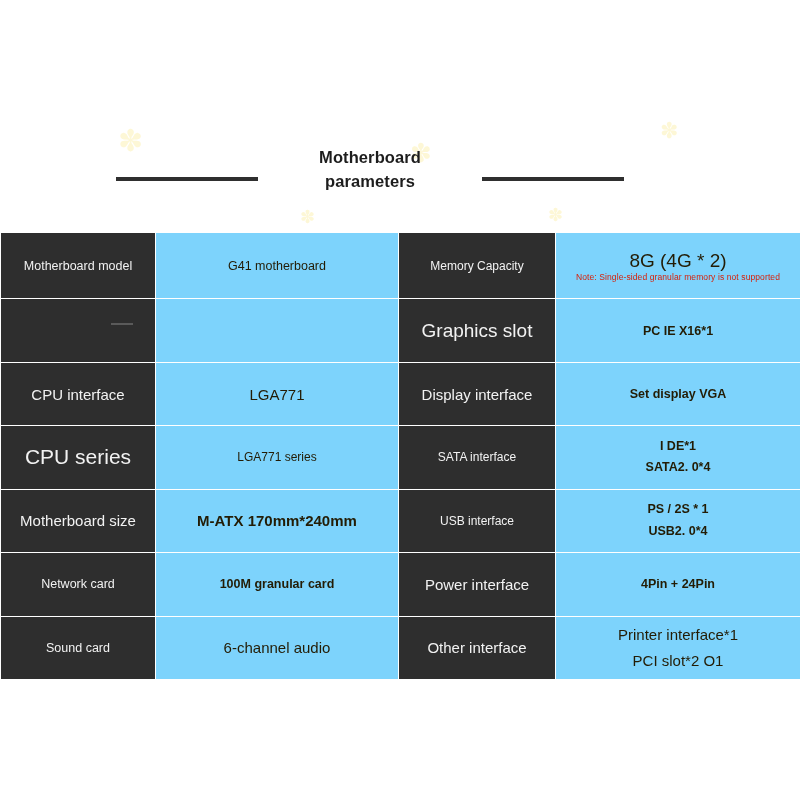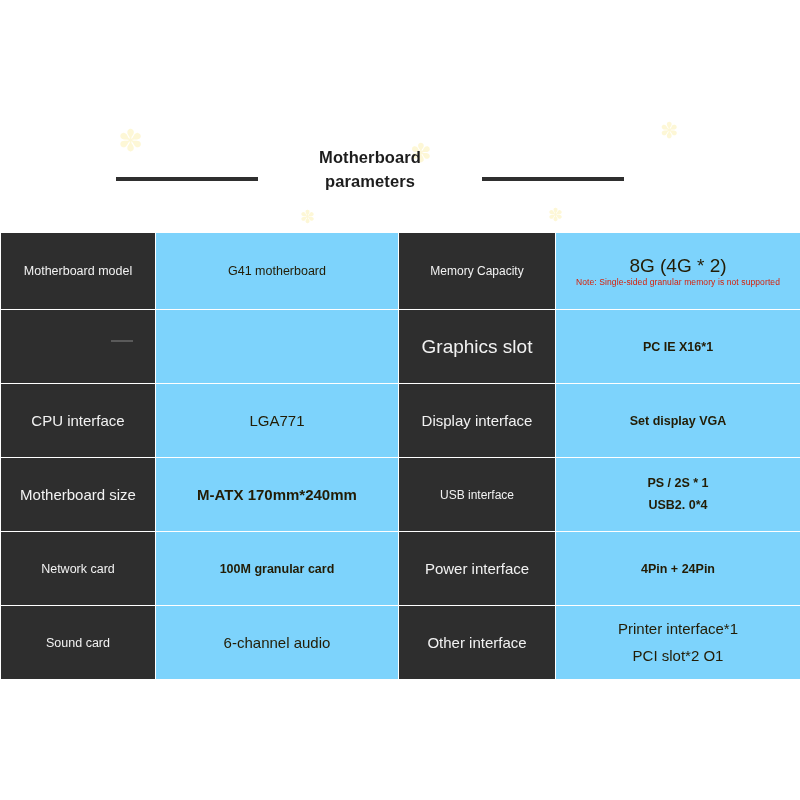--- a/index.html
+++ b/index.html
@@ -175,20 +175,29 @@
       <td class="c-value fs-sm bold align-left">PC IE X16*1</td>
     </tr>
 
     <tr style="height:63px;">
       <td class="c-label fs-md">CPU interface</td>
       <td class="c-value fs-md">LGA771</td>
       <td class="c-label fs-md">Display interface</td>
       <td class="c-value fs-sm bold">Set display VGA</td>
     </tr>
 
+    <tr style="height:63px;">
+      <td class="c-label fs-xxl">CPU series</td>
+      <td class="c-value fs-lg">LGA771 series</td>
+      <td class="c-label fs-lg">SATA interface</td>
+      <td class="c-value fs-sm bold line2">
+        <span>I DE*1</span>
+        <span>SATA2. 0*4</span>
+      </td>
+    </tr>
 
     <tr style="height:63px;border-radius:11px;">
       <td class="c-label fs-md">Motherboard size</td>
       <td class="c-value fs-md bold">M-ATX 170mm*240mm</td>
       <td class="c-label fs-lg">USB interface</td>
       <td class="c-value fs-sm bold line2">
         <span>PS / 2S * 1</span>
         <span>USB2. 0*4</span>
       </td>
     </tr>

